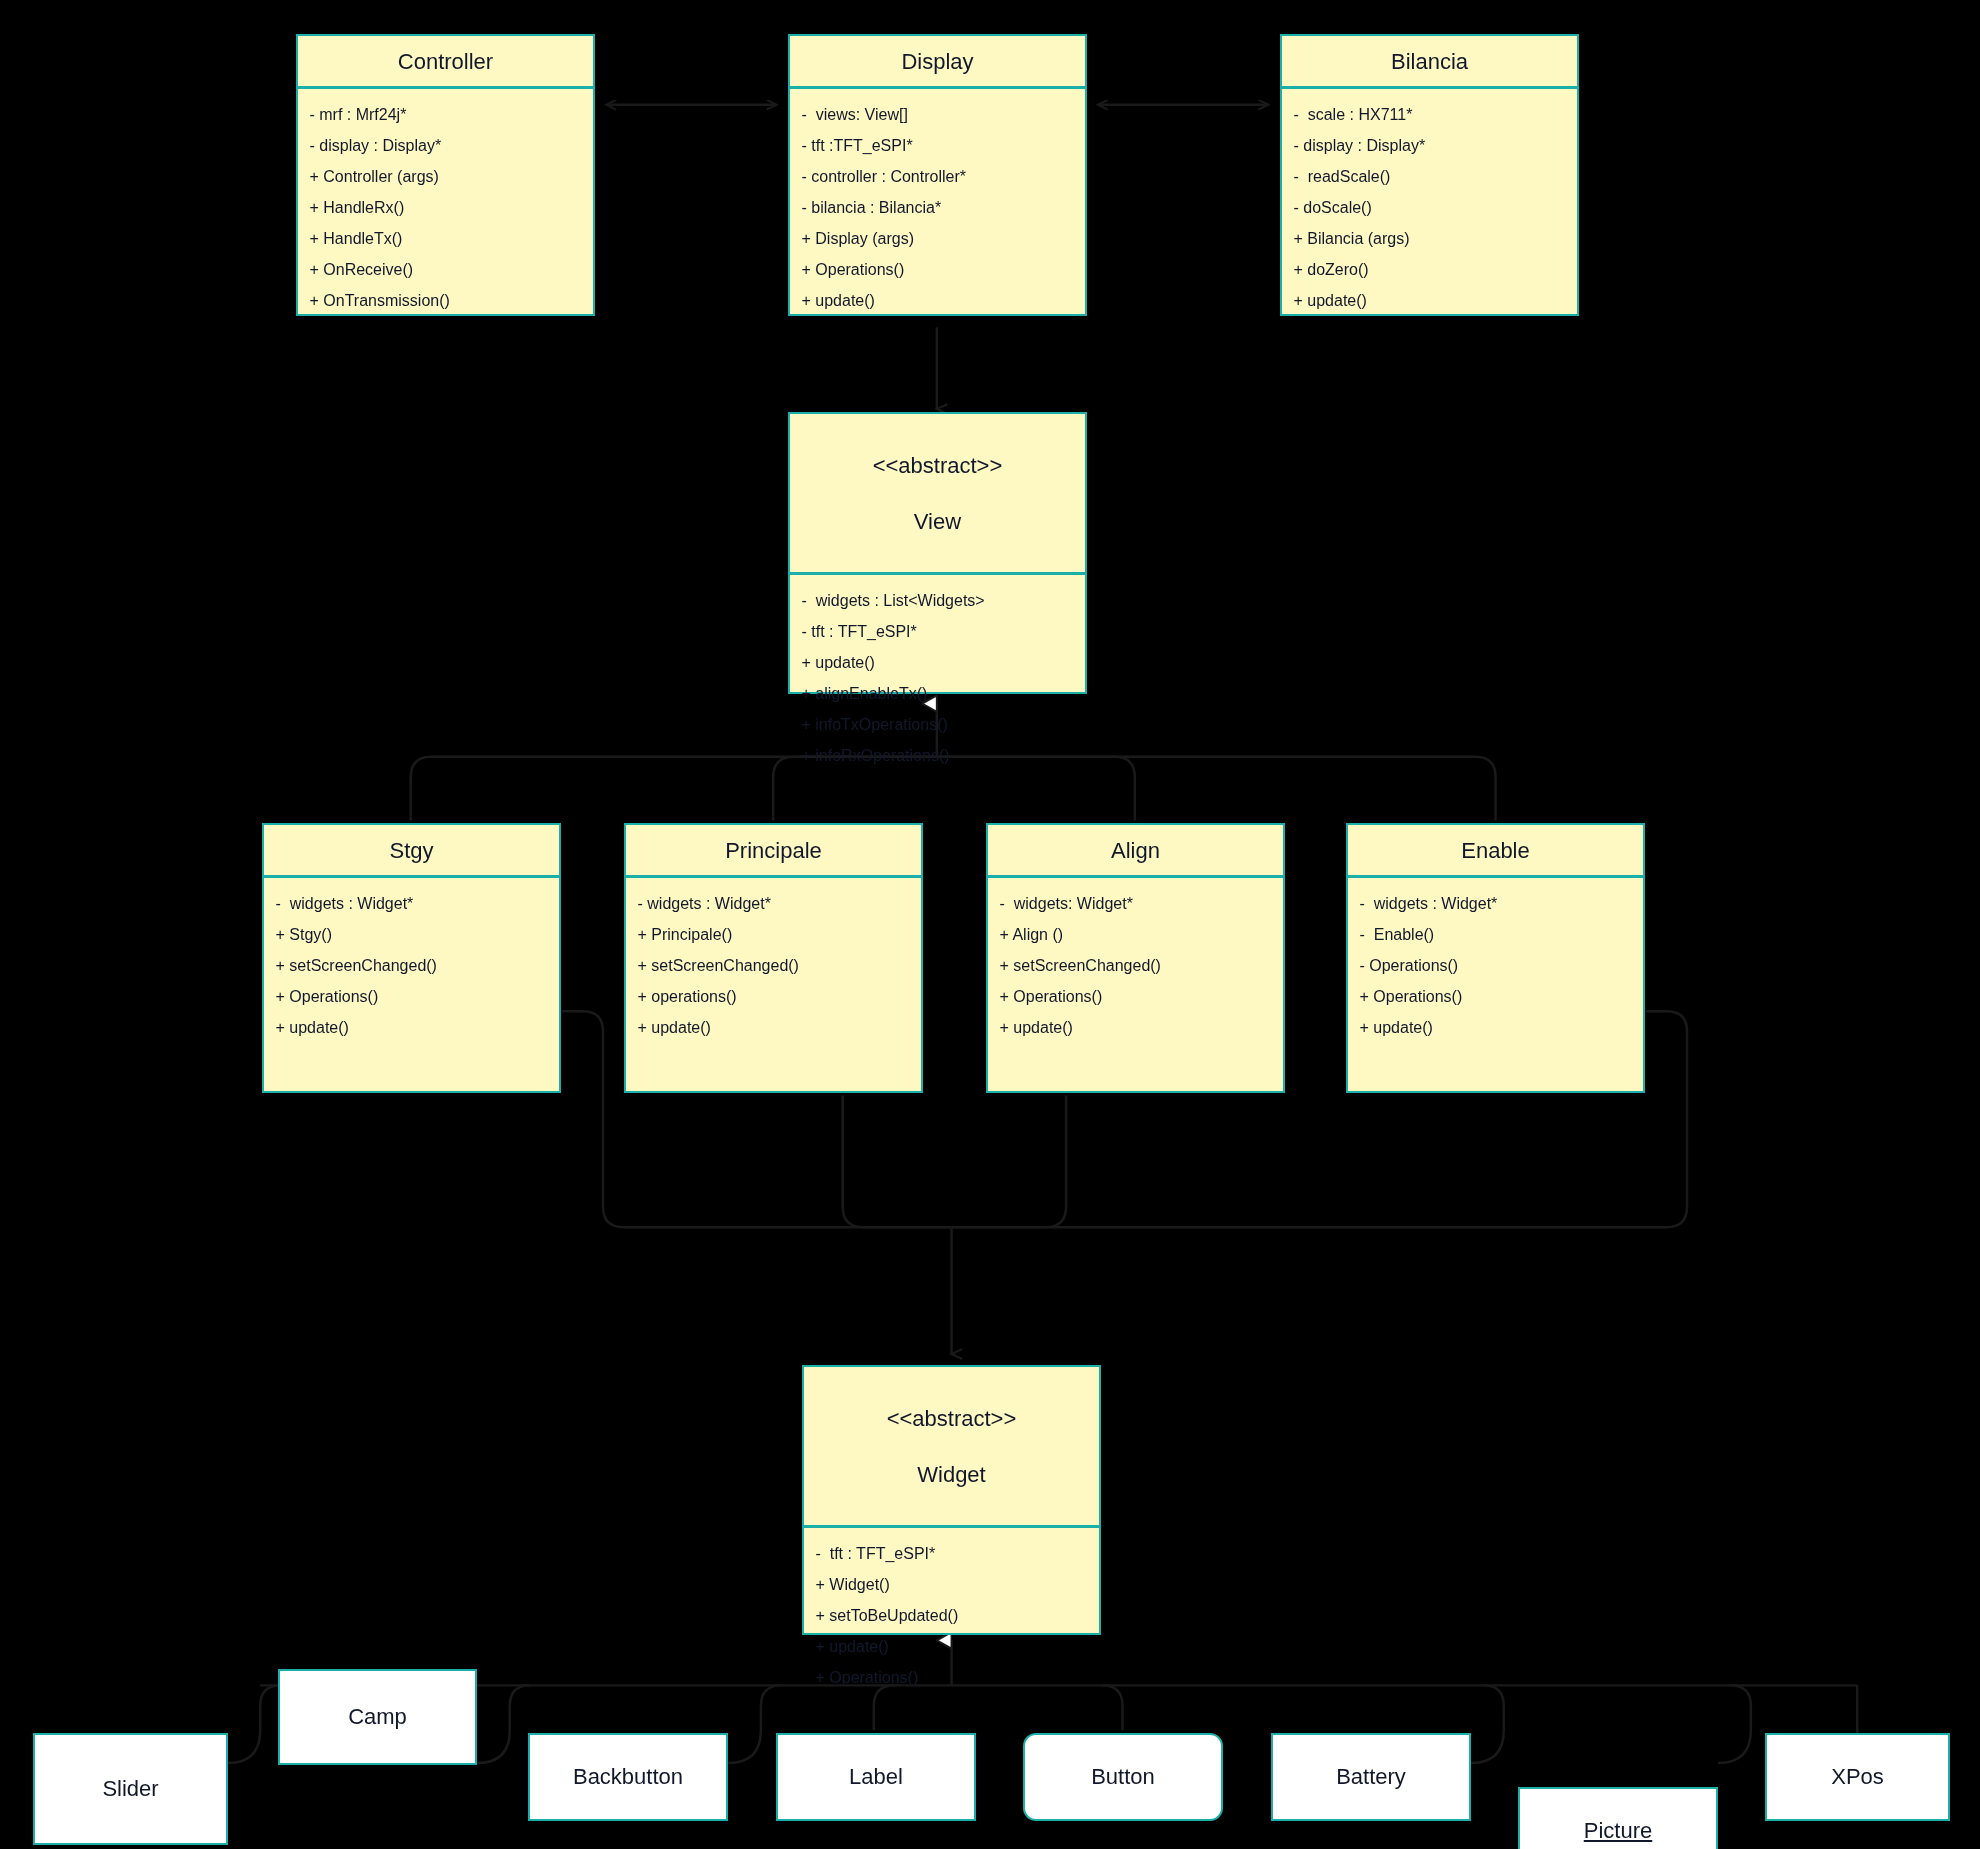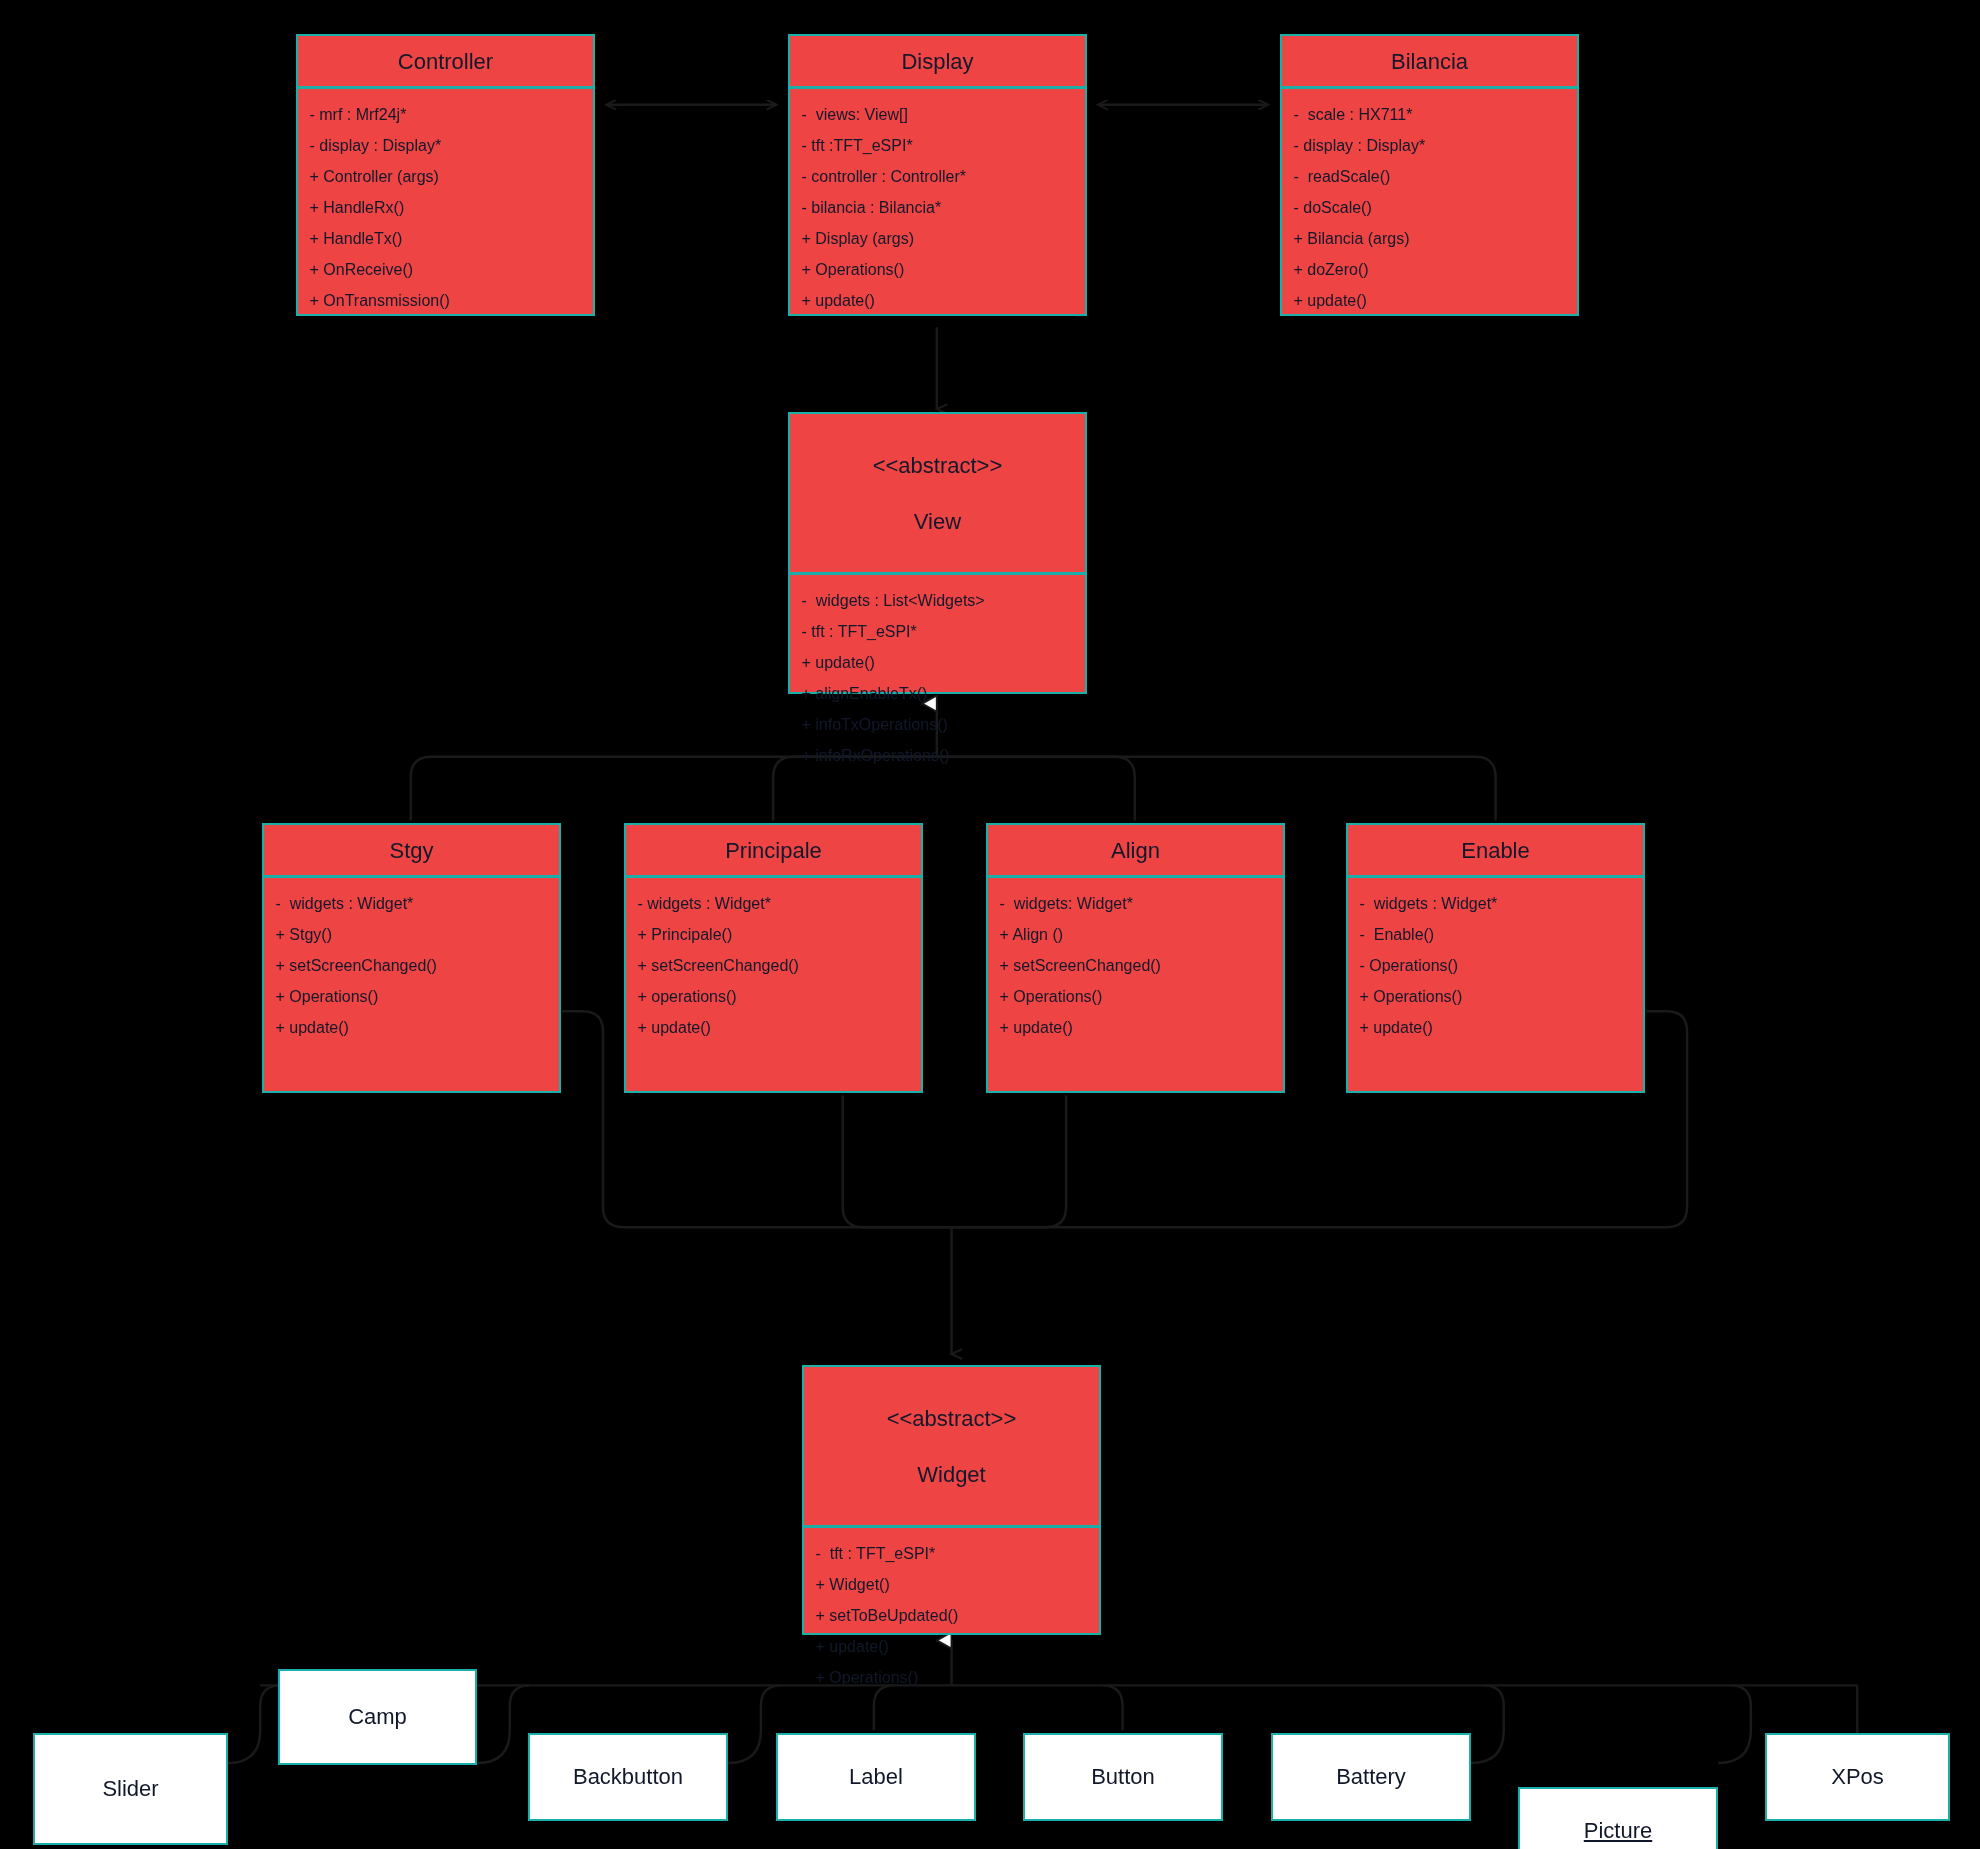--- a/index.html
+++ b/index.html
@@ -28,21 +28,21 @@
     left: 0;
     top: 0;
     width: 1980px;
     height: 1849px;
     pointer-events: none;
   }
 
   
   .uml-class {
     position: absolute;
-    background: #ef4444;
+    background: #fef9c3;
     border: 2.5px solid #1aafa8;
     box-sizing: border-box;
     z-index: 2;
   }
   .uml-header {
     border-bottom: 3.3px solid #1aafa8;
     text-align: center;
     font-size: 22px;
     line-height: 28px;
     padding: 11.5px 6.5px 10.6px 6.5px;
@@ -244,19 +244,19 @@
       <div class="uml-member">+ setToBeUpdated()</div>
       <div class="uml-member">+ update()</div>
       <div class="uml-member">+ Operations()</div>
     </div>
   </div>
 
   <div class="uml-leaf" style="left:33px;top:1733px;width:195px;height:112px;">Slider</div>
   <div class="uml-leaf" style="left:278px;top:1669px;width:199px;height:96px;">Camp</div>
   <div class="uml-leaf" style="left:528px;top:1733px;width:200px;height:88px;">Backbutton</div>
   <div class="uml-leaf" style="left:776px;top:1733px;width:200px;height:88px;">Label</div>
-  <div class="uml-leaf" style="left:1023px;top:1733px;width:200px;height:88px;">Button</div>
+  <div class="uml-leaf" style="left:1023px;top:1733px;width:200px;height:88px;border-radius:13px;">Button</div>
   <div class="uml-leaf" style="left:1271px;top:1733px;width:200px;height:88px;">Battery</div>
   <div class="uml-leaf" style="left:1518px;top:1787px;width:200px;height:88px;text-decoration:underline;">Picture</div>
   <div class="uml-leaf" style="left:1765px;top:1733px;width:185px;height:88px;">XPos</div>
 
 </div>
 
 
 </body></html>

